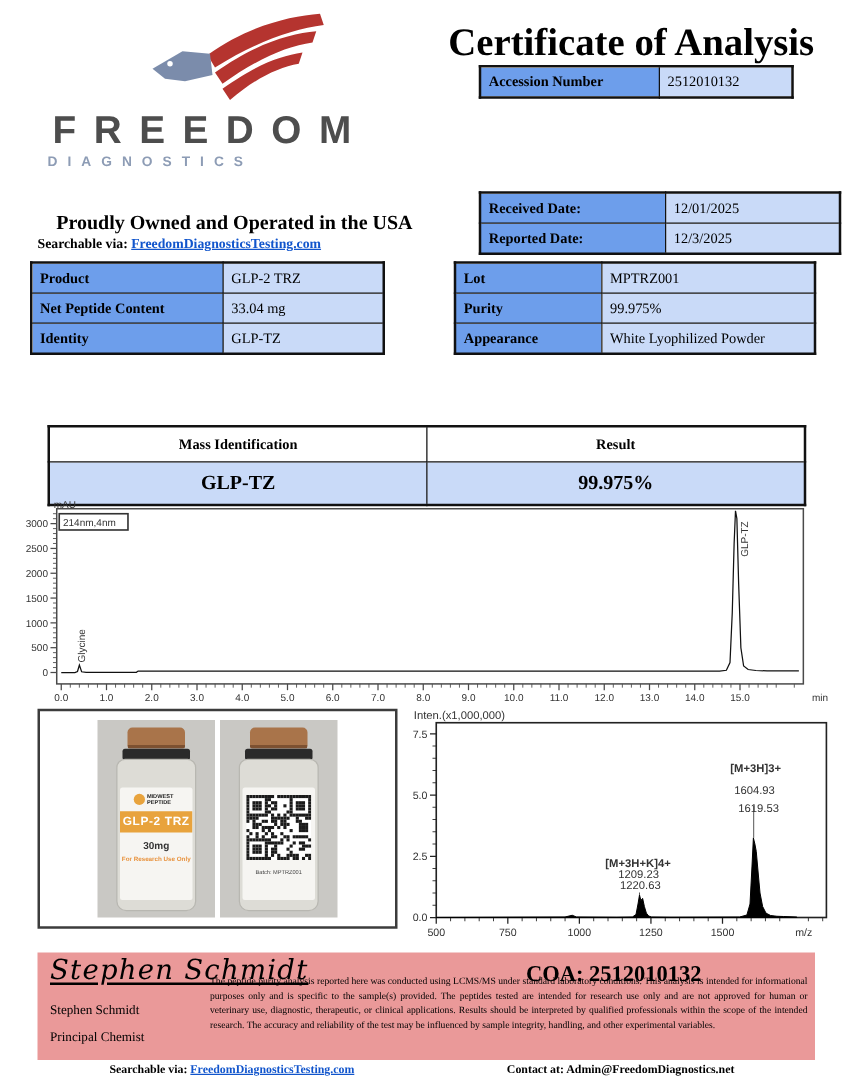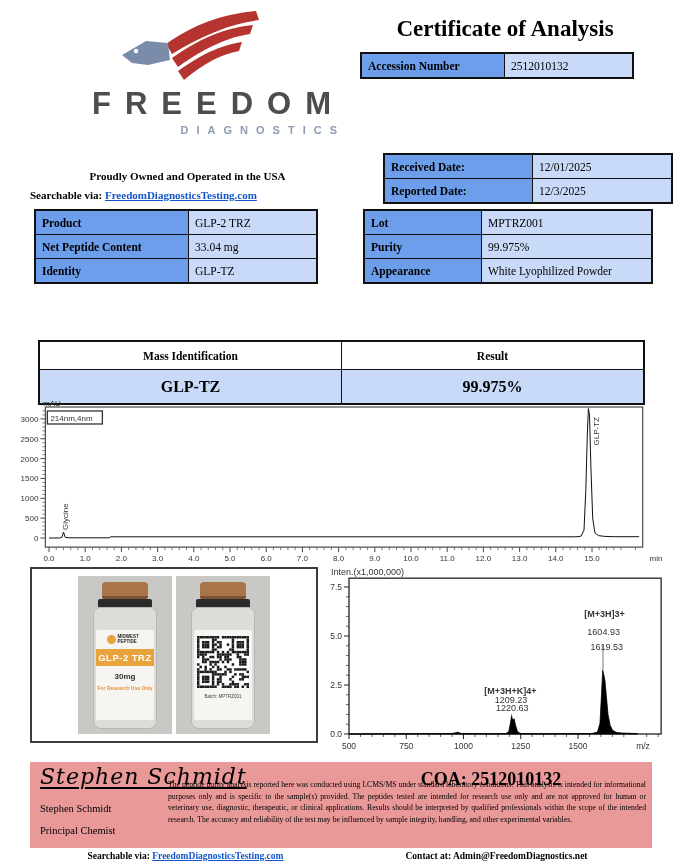--- a/index.html
+++ b/index.html
@@ -1,45 +1,45 @@
 <!DOCTYPE html>
 <html><head>
 <meta charset="utf-8">
 <style>
   html,body{margin:0;padding:0;background:#fff;}
   .page{position:relative;width:682px;height:865px;background:#fff;overflow:hidden;
         font-family:"Liberation Serif", serif;color:#000;}
 
   
-  .logo-block{position:absolute;left:30px;top:10px;width:315px;text-align:right;}
+  .logo-block{position:absolute;left:30px;top:10px;width:315px;text-align:left;}
   .logo-eagle{display:block;margin:0 auto;}
   .logo-brand{font-family:"Liberation Sans", sans-serif;font-size:31px;font-weight:bold;
               color:#4d4d4d;letter-spacing:14px;padding-left:12px;line-height:1.05;}
   .logo-sub{font-family:"Liberation Sans", sans-serif;font-size:11px;font-weight:bold;
             color:#8d9cb5;letter-spacing:8px;padding-left:8px;margin-top:3px;}
   .tagline{position:absolute;left:30px;top:170px;width:315px;text-align:center;
-           font-weight:bold;font-size:11px;}
+           font-weight:bold;font-size:16px;}
   .search-top{position:absolute;left:30px;top:189px;font-size:11px;font-weight:bold;}
   a.doc-link{color:#1155cc;text-decoration:underline;font-weight:bold;}
 
   .coa-title{position:absolute;left:355px;top:16px;width:300px;text-align:center;
-             font-size:23px;font-weight:bold;}
+             font-size:31px;font-weight:bold;}
 
   
   table.doc-table{border-collapse:collapse;table-layout:fixed;
                   border:2px solid #111;font-size:11.5px;}
   table.doc-table th, table.doc-table td{border:1px solid #111;height:23px;
                   padding:0 6px;text-align:left;vertical-align:middle;overflow:hidden;white-space:nowrap;}
   table.doc-table th{background:#6d9eeb;font-weight:bold;}
   table.doc-table td{background:#c9daf8;}
-  .tbl-accession{position:absolute;left:360px;top:52px;width:274px;}
+  .tbl-accession{position:absolute;left:383px;top:52px;width:252px;}
   .tbl-accession th{width:130px;}
   .tbl-dates{position:absolute;left:383px;top:153px;width:290px;}
   .tbl-dates th{width:135px;}
-  .tbl-product{position:absolute;left:34px;top:209px;width:284px;}
+  .tbl-product{position:absolute;left:24px;top:209px;width:284px;}
   .tbl-product th{width:140px;}
   .tbl-lot{position:absolute;left:363px;top:209px;width:290px;}
   .tbl-lot th{width:104px;}
 
   .banner{position:absolute;left:30px;top:286px;width:622px;height:38px;
           background:#ea9999;border:2px solid #111;box-sizing:border-box;
           display:flex;align-items:center;justify-content:center;
           font-weight:bold;font-size:11.5px;text-align:center;}
 
   .tbl-mass{position:absolute;left:38px;top:340px;width:607px;border-collapse:collapse;

